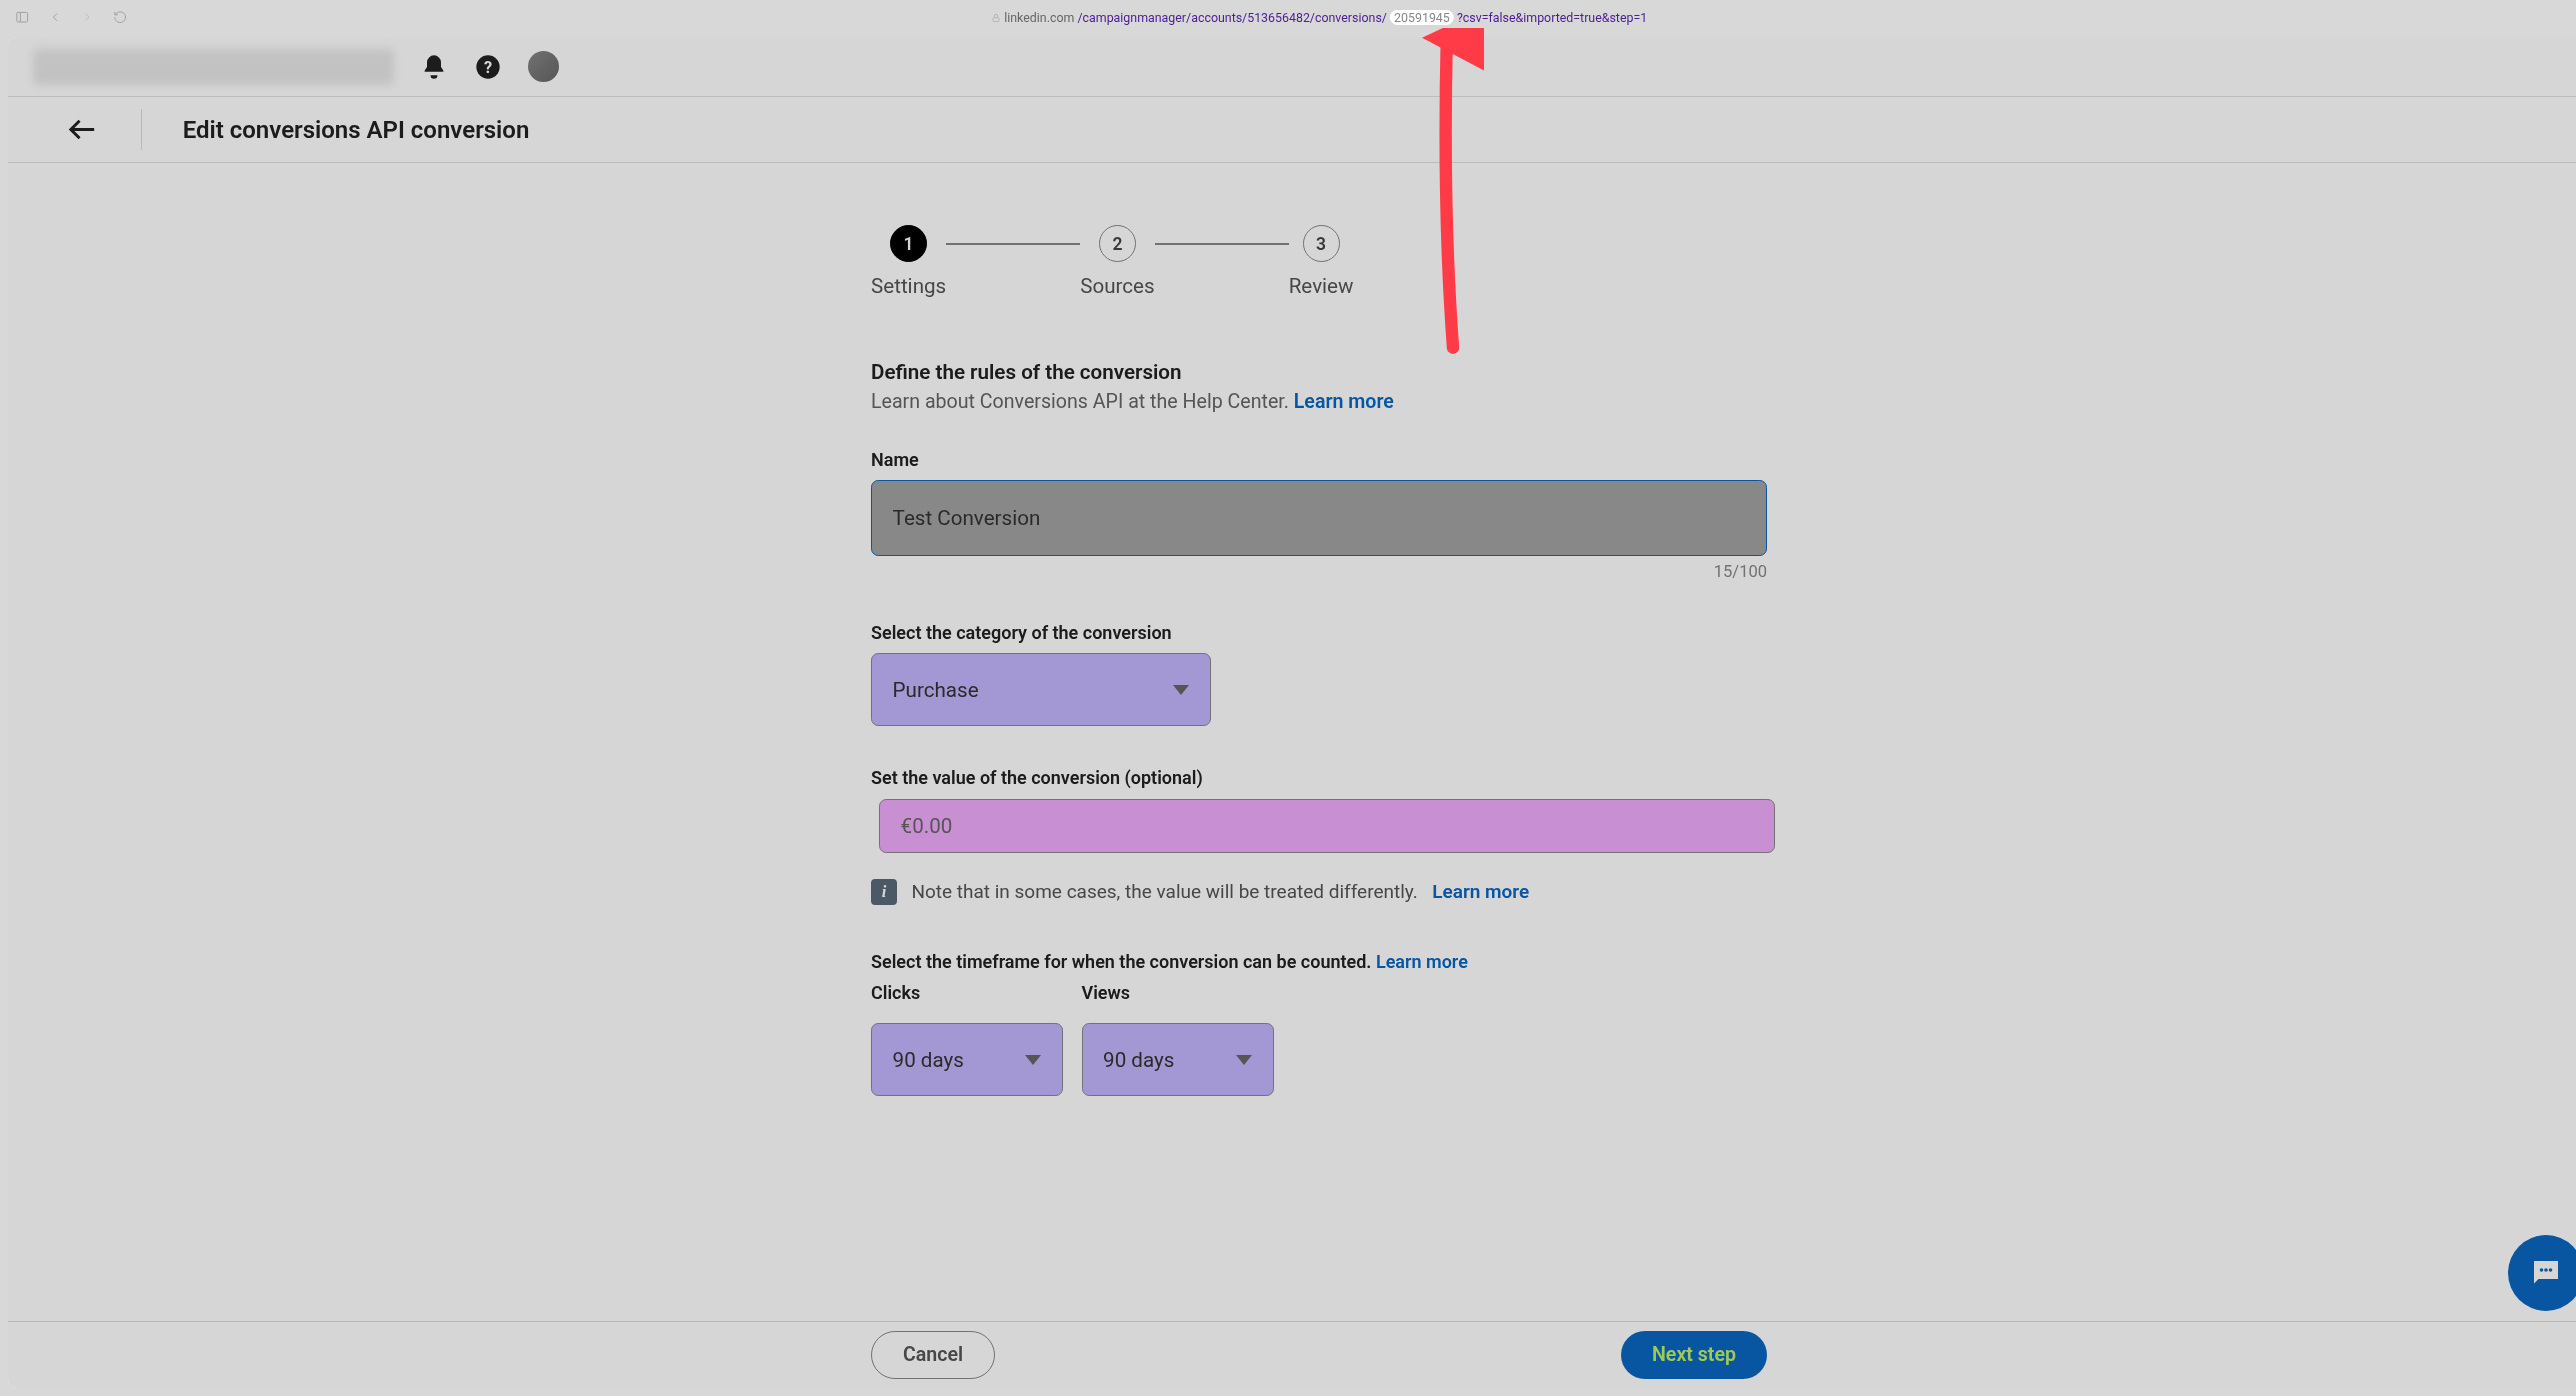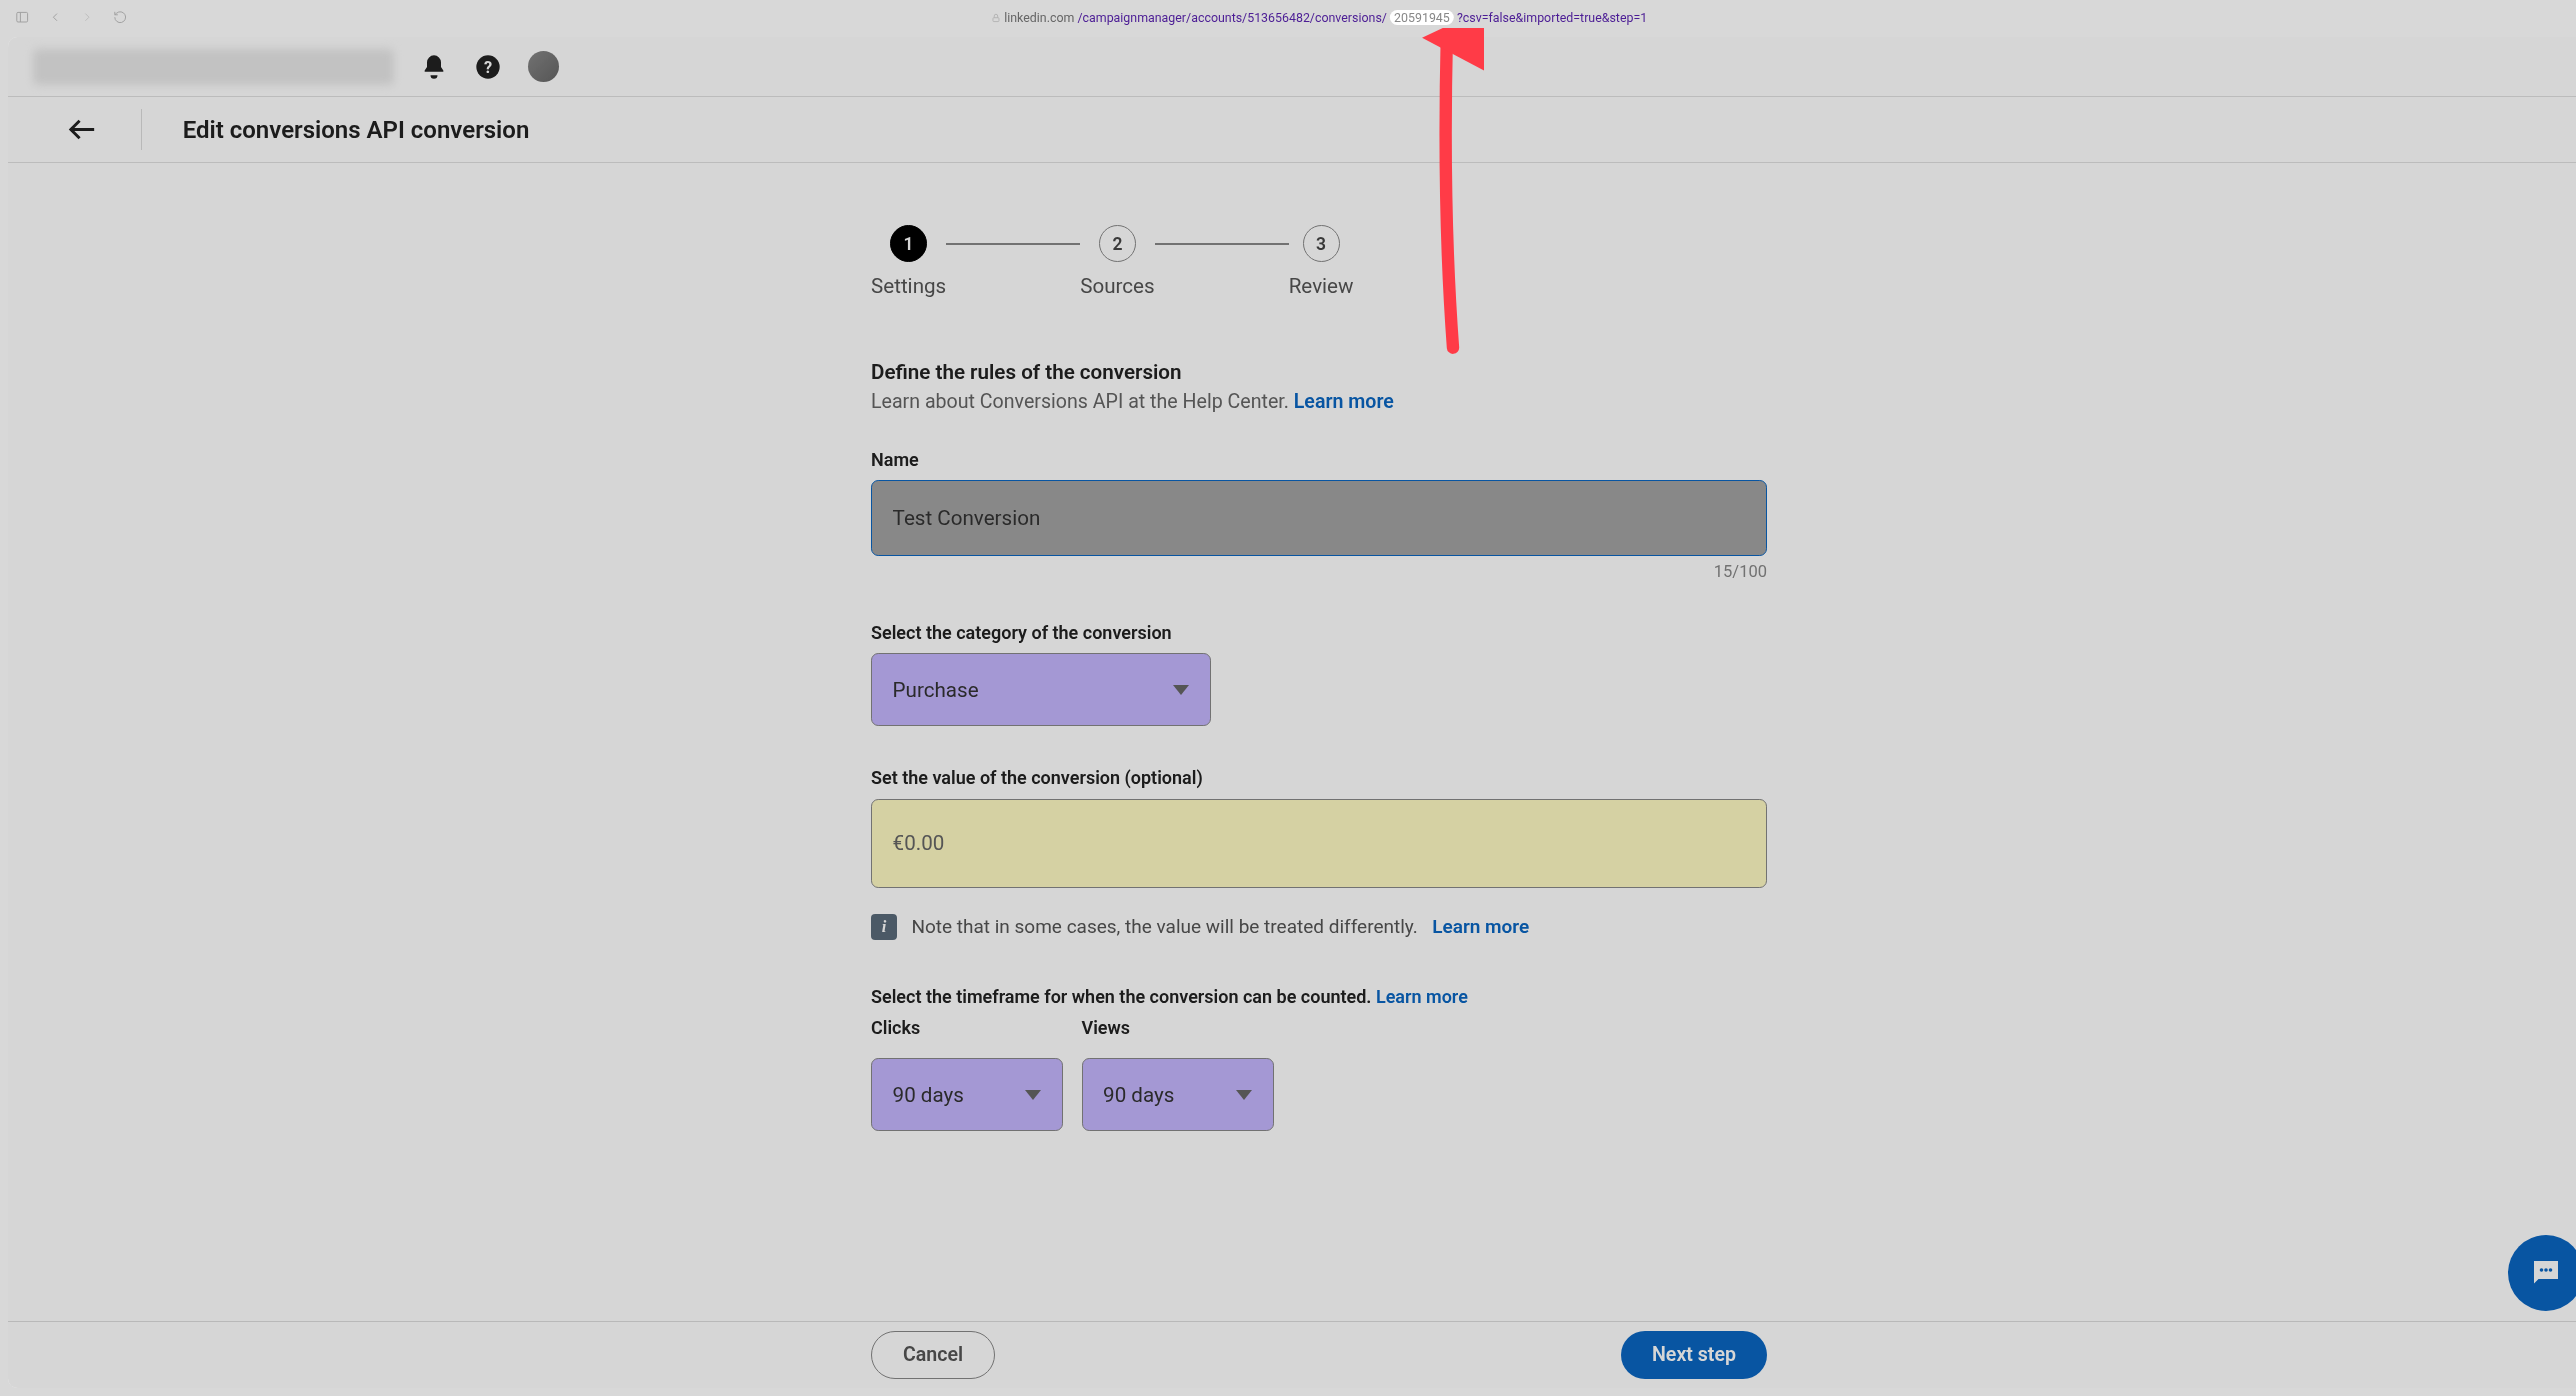--- a/index.html
+++ b/index.html
@@ -90,41 +90,41 @@
   display: flex; align-items: center; justify-content: space-between; padding: 0 20.6px;
   font-size: 20.6px; color: #333;
 }
 .select-caret { width: 0; height: 0; border-left: 8.2px solid transparent; border-right: 8.2px solid transparent; border-top: 10.3px solid #666; }
 .select-narrow { width: 340px; }
 .select-mid { width: 192px; }
 .mb80 { margin-bottom: 41px; }
 .mb50 { margin-bottom: 26px; }
 
 .value-input {
-  width: 100%; height: 89px; border: 1px solid #888; border-radius: 7.2px;
-  padding: 0 20.6px; font-size: 20.6px; color: #666; background: #fef9c3;
+  width: 100%; height: 54px; border: 1px solid #888; border-radius: 7.2px;
+  padding: 0 20.6px; font-size: 20.6px; color: #666; background: #f0abfc; margin-left: 8px;
 }
 
 .note-row { display: flex; align-items: center; gap: 14.4px; font-size: 19px; color: #555; margin-bottom: 46px; }
 .info-badge { width: 26px; height: 26px; background: #5a6b7a; border-radius: 4.1px; color:#fff; display:flex; align-items:center; justify-content:center; font-style: italic; font-family: serif; font-size: 16.5px; font-weight: bold; }
 
 .timeframe-row { display: flex; gap: 18.5px; }
 .tf-col { display: flex; flex-direction: column; gap: 10px; }
 
 .footer-bar {
   position: absolute; bottom: 0; left: 0; right: 0; height: 67px;
   background: #fff; border-top: 0.5px solid #ddd; display: flex; align-items: center;
 }
 .footer-inner { width: 896px; margin: 0 auto; display: flex; justify-content: space-between; }
 .btn {
   height: 48px; border-radius: 26px; padding: 0 31px; font-size: 19.6px; font-weight: 600;
   display: flex; align-items: center; justify-content: center; cursor: pointer;
 }
 .btn-secondary { background: #fff; border: 1px solid #888; color: #555; }
-.btn-primary { background: #0a66c2; border: none; color: #ffffff; }
+.btn-primary { background: #0a66c2; border: none; color: #bef264; }
 
 .chat-fab {
   position: absolute; bottom: 77px; right: 46px; width: 76px; height: 76px; border-radius: 50%;
   background: #0a66c2; display: flex; align-items: center; justify-content: center; z-index: 40;
 }
 .chat-fab svg { width: 36px; height: 36px; }
 
 .arrow-annotation {
   position: absolute; top: 28px; left: 1422px; z-index: 100; pointer-events: none;
 }

